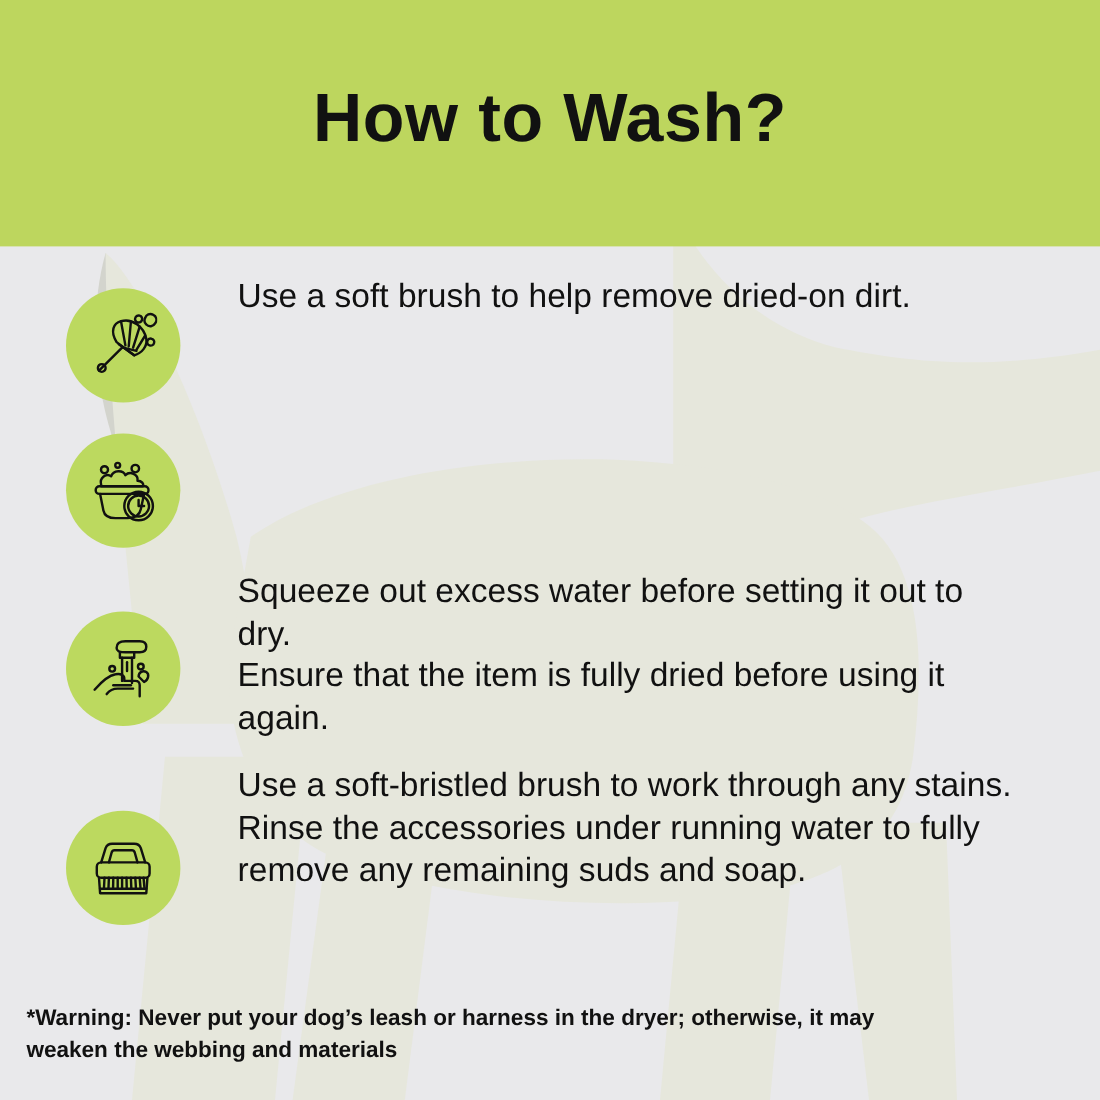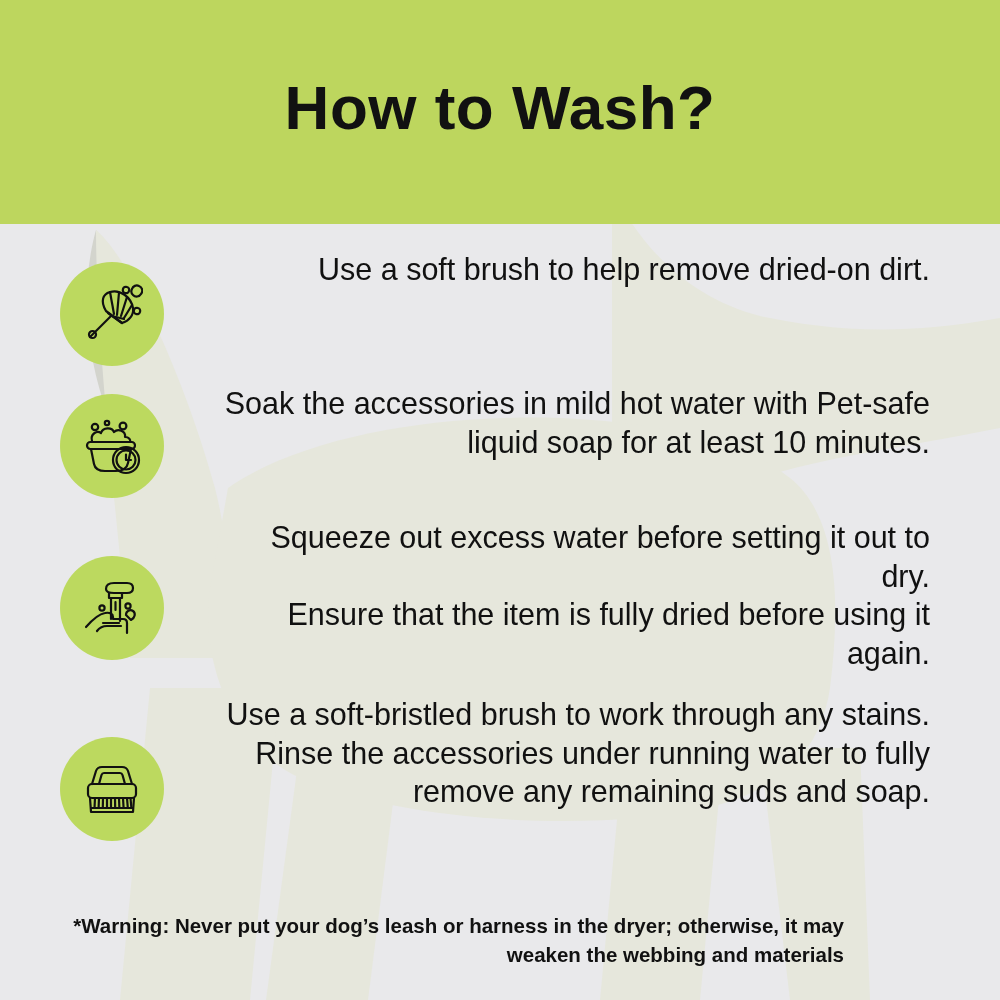--- a/index.html
+++ b/index.html
@@ -86,42 +86,41 @@
   }
   .step-text {
     flex: 1 1 auto;
     margin-left: 52px;
     padding-right: 70px;
     font-size: 30.5px;
     line-height: 1.27;
     color: #111111;
     font-weight: normal;
     white-space: pre-line;
-    text-align: right;
   }
 
   
   .step-1 .step-icon { margin-top: 12px; }
   .step-1 .step-text { margin-top: 0px; }
   .step-2 .step-icon { margin-top: 10px; }
   .step-3 .step-icon { margin-top: 42px; }
   .step-4 .step-icon { margin-top: 38px; }
 
   .step-1 { margin-bottom: 18px; }
   .step-2 { margin-bottom: 20px; }
   .step-3 { margin-bottom: 18px; }
 
   
   .warning {
     position: absolute;
     left: 0;
     bottom: 30px;
     width: 868px;
     z-index: 3;
-    text-align: right;
+    text-align: left;
     font-size: 20.5px;
     font-weight: bold;
     line-height: 1.45;
     color: #111111;
     padding: 0 24px;
     box-sizing: border-box;
   }
 </style>
 </head>
 <body>
@@ -191,21 +190,20 @@
 
           <rect x="7" y="28" width="48" height="7" rx="3.4"></rect>
 
           <path d="M11 35 L 14 50 C 15 55, 19 57, 25 57 L 36 57 C 43 57, 47 54, 48 49 L 51 35"></path>
 
           <circle cx="46" cy="46" r="13"></circle>
           <circle cx="46" cy="46" r="9.5"></circle>
           <path d="M46 40.5 L 46 46 L 51 46"></path>
         </svg>
       </div>
-      <div class="step-text">Soak the accessories in mild hot water with Pet-safe liquid soap for at least 10 minutes.</div>
     </div>
 
     <div class="step step-4">
       <div class="step-icon">
         <svg width="62" height="62" viewBox="0 0 62 62" fill="none" stroke="#111111" stroke-width="2.2" stroke-linecap="round" stroke-linejoin="round">
 
           <path d="M25 12 C 25 8, 28 6, 33 6 L 46 6 C 50 6, 52 8, 52 11
                    C 52 14, 50 16, 46 16 L 33 16 C 28 16, 25 15, 25 12 Z"></path>
 
           <path d="M28 16 L 28 21 L 41 21 L 41 16"></path>

